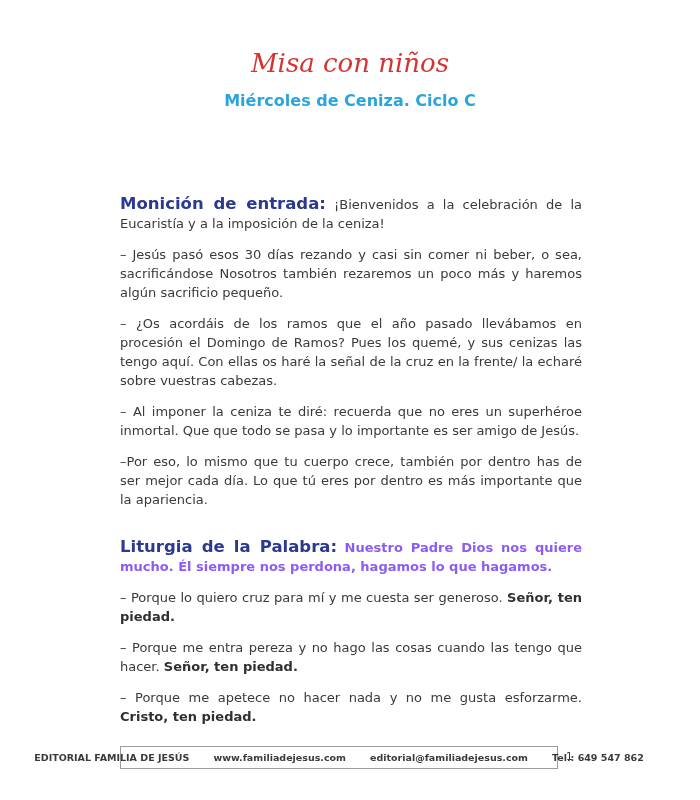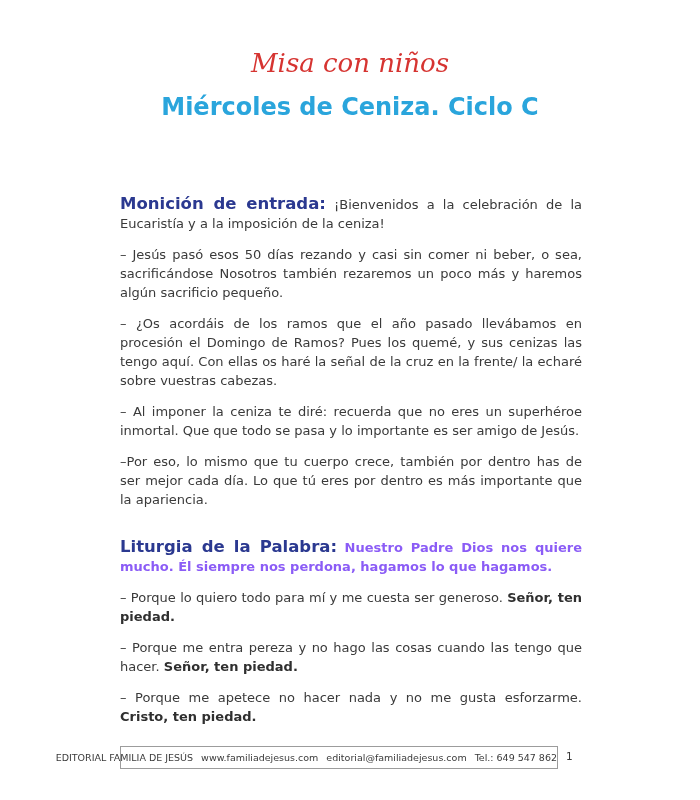--- a/index.html
+++ b/index.html
@@ -25,25 +25,25 @@
   }
   .title {
     font-family: "DejaVu Serif", serif;
     font-style: italic;
     font-size: 26px;
     line-height: 30px;
     color: #d63431;
   }
   .subtitle {
     font-family: "DejaVu Sans", sans-serif;
-    font-size: 24px;
+    font-size: 16px;
     line-height: 26px;
     font-weight: bold;
     color: #2aa5dc;
-    margin-top: 16px;
+    margin-top: 10px;
   }
   .content {
     position: absolute;
     left: 120px;
     top: 182px;
     width: 462px;
     color: #3a3a3a;
     font-size: 13px;
     line-height: 19px;
     text-align: justify;
@@ -72,25 +72,26 @@
   }
   .footer-box {
     position: absolute;
     left: 120px;
     top: 746px;
     width: 436px;
     height: 21px;
     border: 1px solid #9c9c9c;
     display: flex;
     align-items: center;
-    justify-content: flex-end;
-    gap: 8px;
+    justify-content: center;
+    gap: 24px;
     font-size: 9.5px;
     color: #3a3a3a;
     white-space: nowrap;
+    font-weight: bold;
   }
   .page-number {
     position: absolute;
     left: 566px;
     top: 750px;
     font-size: 10.5px;
     color: #3a3a3a;
   }
 </style>
 </head>
@@ -100,29 +101,29 @@
 
   <div class="header">
     <div class="title">Misa con niños</div>
     <div class="subtitle">Miércoles de Ceniza. Ciclo C</div>
   </div>
 
   <div class="content">
 
     <div>
       <p class="lead-par"><span class="section-heading">Monición de entrada:</span> <span>¡Bienvenidos a la celebración de la Eucaristía y a la imposición de la ceniza!</span></p>
-      <p>– Jesús pasó esos 50 días rezando y casi sin comer ni beber, o sea, sacrificándose Nosotros también rezaremos un poco más y haremos algún sacrificio pequeño.</p>
+      <p>– Jesús pasó esos 30 días rezando y casi sin comer ni beber, o sea, sacrificándose Nosotros también rezaremos un poco más y haremos algún sacrificio pequeño.</p>
       <p>– ¿Os acordáis de los ramos que el año pasado llevábamos en procesión el Domingo de Ramos? Pues los quemé, y sus cenizas las tengo aquí. Con ellas os haré la señal de la cruz en la frente/ la echaré sobre vuestras cabezas.</p>
       <p>– Al imponer la ceniza te diré: recuerda que no eres un superhéroe inmortal. Que que todo se pasa y lo importante es ser amigo de Jesús.</p>
       <p>–Por eso, lo mismo que tu cuerpo crece, también por dentro has de ser mejor cada día. Lo que tú eres por dentro es más importante que la apariencia.</p>
     </div>
 
     <div class="section-kyrie">
       <p class="lead-par"><span class="section-heading">Liturgia de la Palabra:</span> <span class="bold-intro">Nuestro Padre Dios nos quiere mucho. Él siempre nos perdona, hagamos lo que hagamos.</span></p>
-      <p><span>– Porque lo quiero todo para mí y me cuesta ser generoso. </span><span class="response">Señor, ten piedad.</span></p>
+      <p><span>– Porque lo quiero cruz para mí y me cuesta ser generoso. </span><span class="response">Señor, ten piedad.</span></p>
       <p><span>– Porque me entra pereza y no hago las cosas cuando las tengo que hacer. </span><span class="response">Señor, ten piedad.</span></p>
       <p><span>– Porque me apetece no hacer nada y no me gusta esforzarme. </span><span class="response">Cristo, ten piedad.</span></p>
     </div>
 
   </div>
 
   <div class="footer-box">
     <span>EDITORIAL FAMILIA DE JESÚS</span>
     <span>www.familiadejesus.com</span>
     <span>editorial@familiadejesus.com</span>

